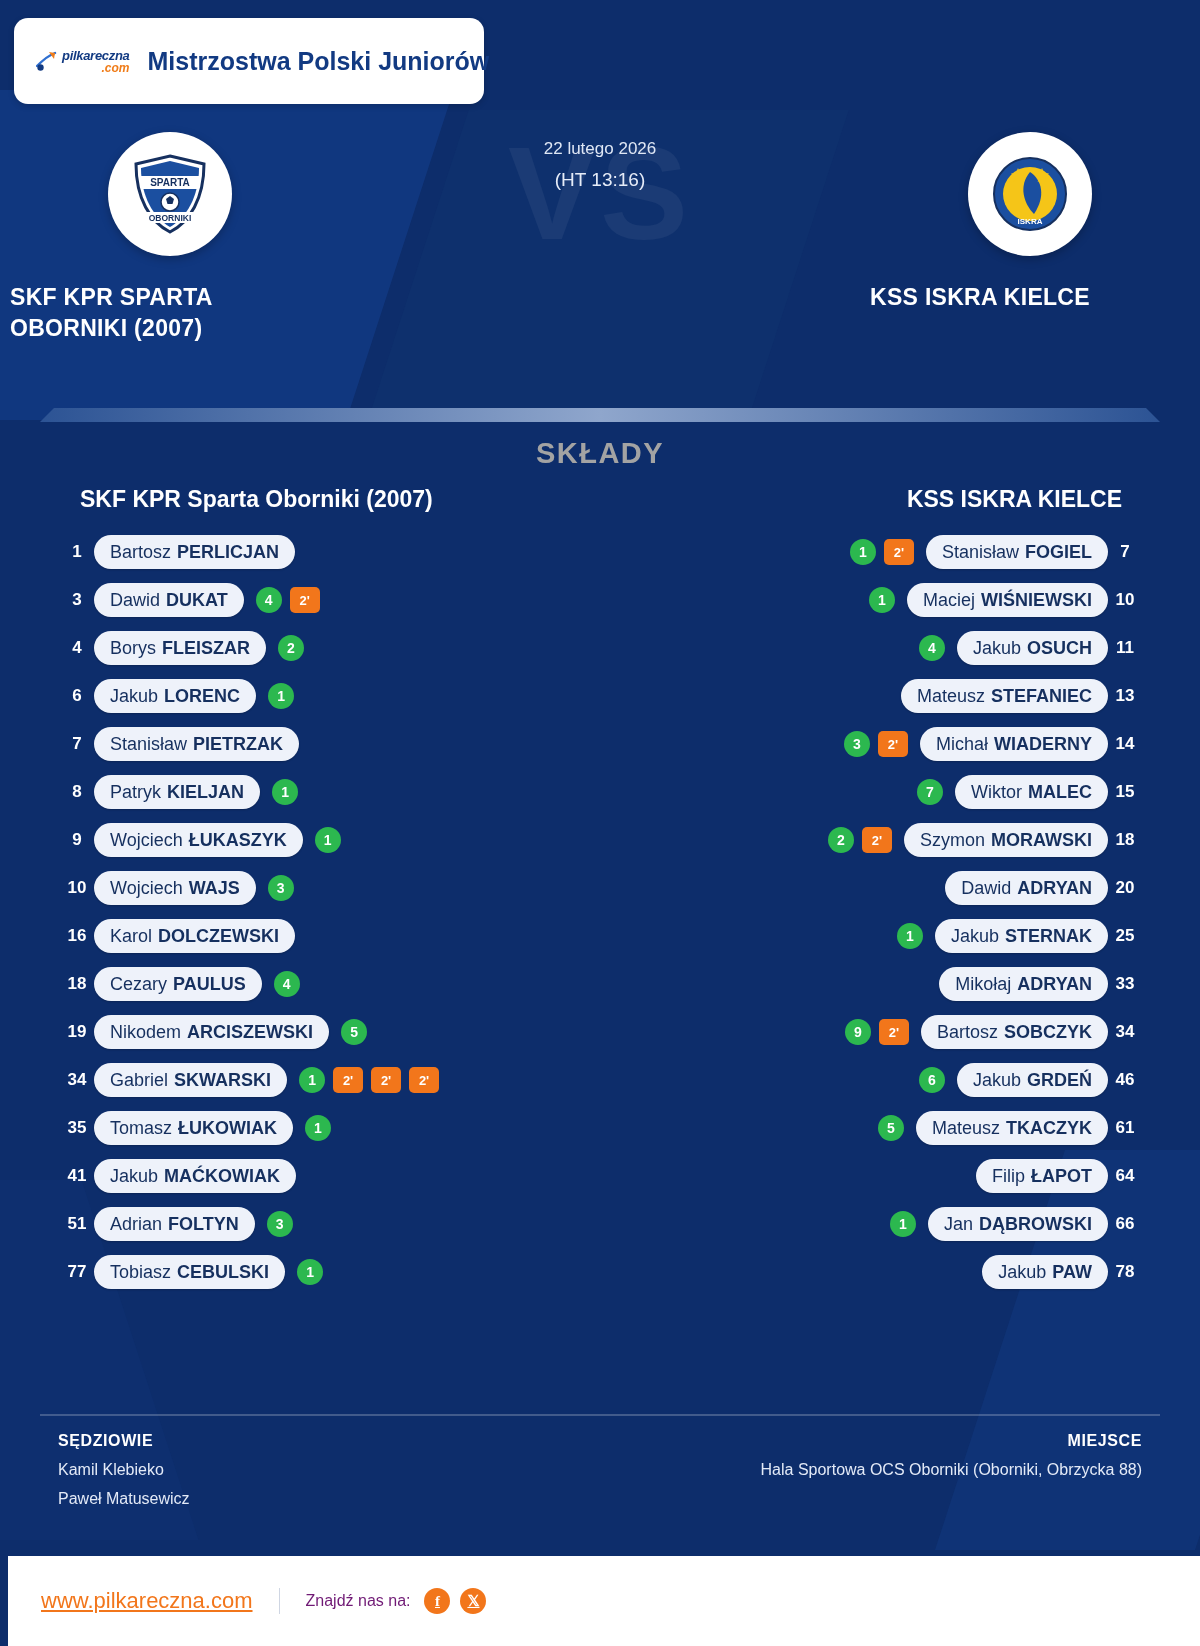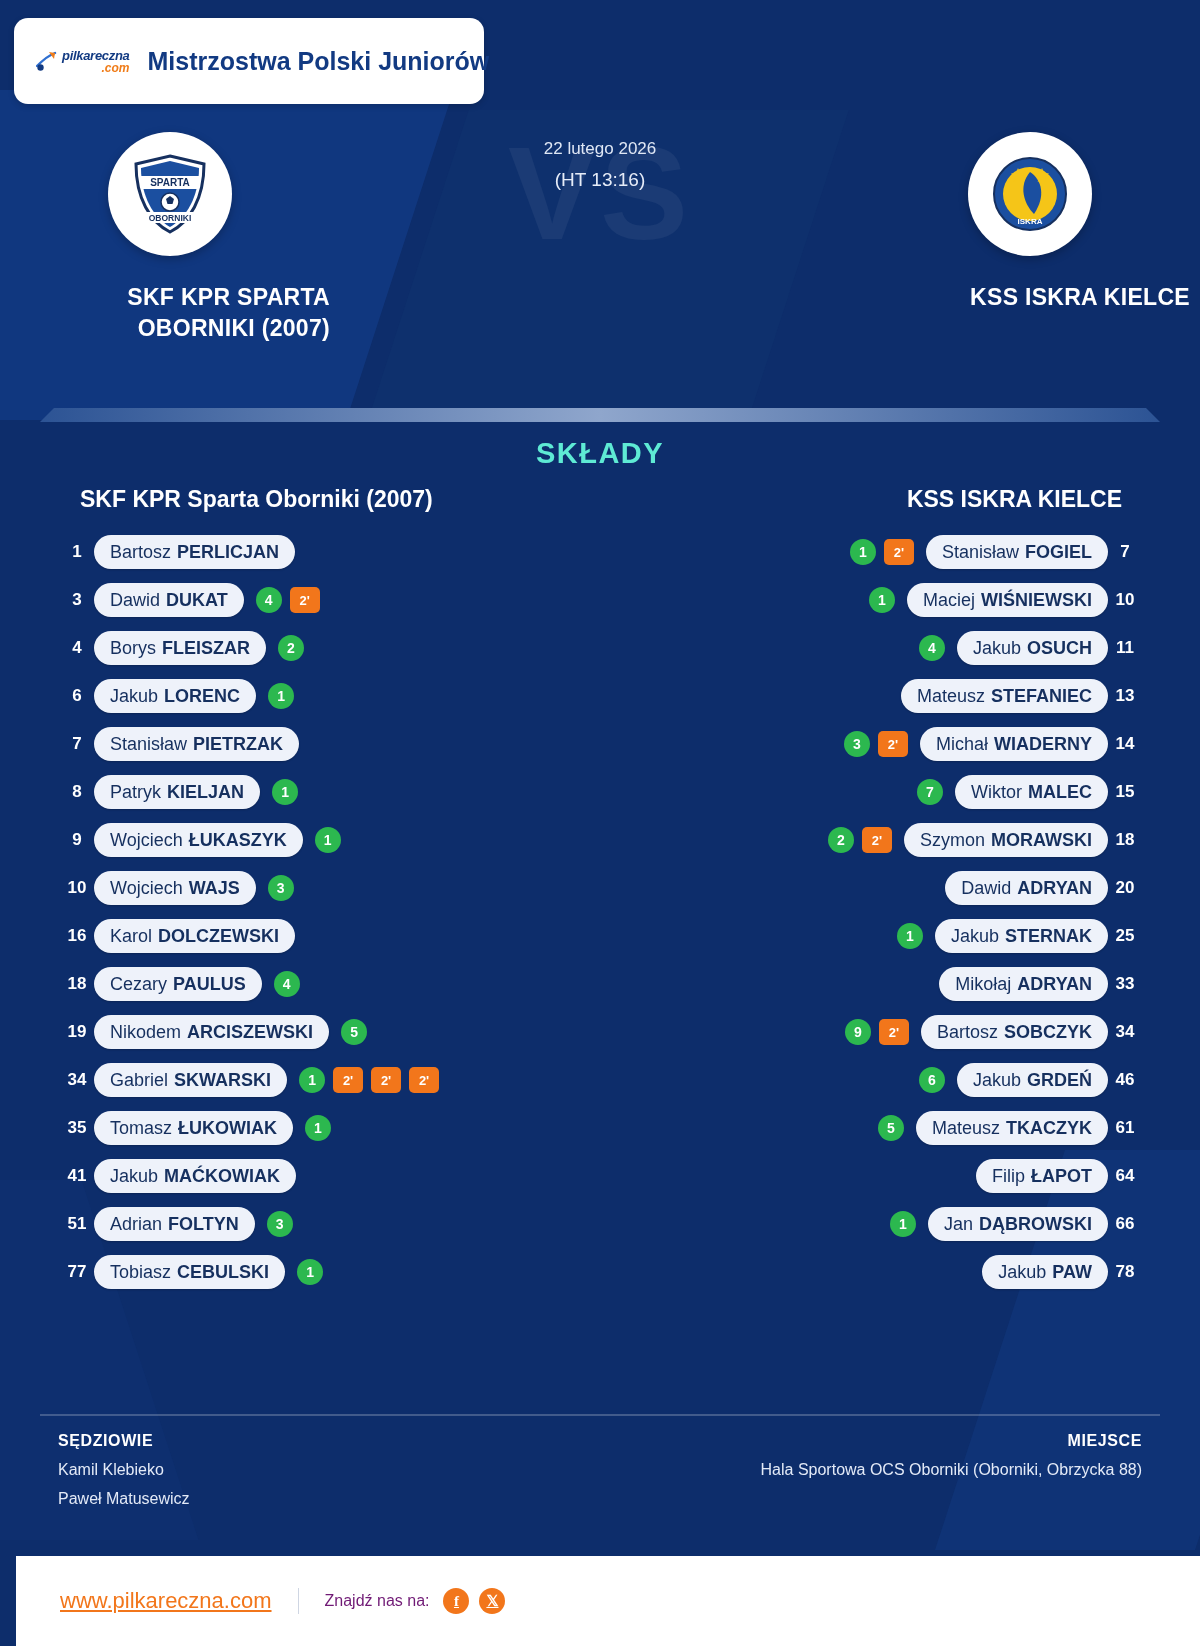--- a/index.html
+++ b/index.html
@@ -52,21 +52,21 @@
   .logo-text .l1 { font-size: 13px; font-weight: bold; color: #123a82; letter-spacing: -0.3px; }
   .logo-text .l2 { font-size: 12px; font-weight: bold; color: #f07d1a; text-align: right; }
   .comp-title { font-size: 25px; font-weight: bold; color: #123a82; white-space: nowrap; }
 
   
   .score-area { position: absolute; left: 0; right: 0; top: 126px; height: 270px; }
   .date { text-align: center; font-size: 17px; color: #dfe7f5; margin-top: 13px; }
   .score { text-align: center; font-size: 61px; font-weight: bold; color: #ffffff; letter-spacing: 1px; margin-top: 6px; line-height: 1.05; }
   .ht { text-align: center; font-size: 19px; color: #e6ecf8; margin-top: 10px; }
 
-  .team { position: absolute; top: 132px; width: 320px; text-align: right; }
+  .team { position: absolute; top: 132px; width: 320px; text-align: left; }
   .team.home { left: 10px; }
   .team.away { right: 10px; }
   .crest {
     width: 124px; height: 124px; border-radius: 50%;
     background: #ffffff; margin: 0 auto;
     display: flex; align-items: center; justify-content: center;
     box-shadow: 0 3px 10px rgba(0,0,0,.25);
   }
   .team-name {
     margin-top: 26px; font-size: 23px; font-weight: bold; color: #ffffff;
@@ -80,21 +80,21 @@
 
   
   .div-bar {
     position: absolute; left: 40px; right: 40px; top: 408px; height: 14px;
     background: linear-gradient(90deg,#2c5394 0%, #8fa6cc 50%, #2c5394 100%);
     clip-path: polygon(14px 0, calc(100% - 14px) 0, 100% 100%, 0 100%);
   }
 
   .section-title {
     position: absolute; left: 0; right: 0; top: 437px;
-    text-align: center; font-size: 29px; font-weight: bold; color: #5eead4; letter-spacing: 1.5px;
+    text-align: center; font-size: 29px; font-weight: bold; color: #a3a3a3; letter-spacing: 1.5px;
   }
 
   
   .lineups { position: absolute; left: 0; right: 0; top: 486px; }
   .col-head { font-size: 23px; font-weight: bold; color: #ffffff; }
   .col-head.home { position: absolute; left: 80px; top: 0; }
   .col-head.away { position: absolute; right: 78px; top: 0; }
 
   .rows { position: absolute; top: 42px; width: 100%; }
   .row {
@@ -132,22 +132,22 @@
   .foot-div { position: absolute; left: 40px; right: 40px; top: 1414px; height: 2px; background: rgba(255,255,255,.22); }
   .ref-block { position: absolute; left: 58px; top: 1432px; }
   .ref-title { font-size: 16px; font-weight: bold; color: #ffffff; letter-spacing: .6px; }
   .ref-name { font-size: 16px; color: #e3eaf7; margin-top: 11px; }
   .venue-block { position: absolute; right: 58px; top: 1432px; text-align: right; }
   .venue-title { font-size: 16px; font-weight: bold; color: #ffffff; letter-spacing: .6px; }
   .venue-name { font-size: 16px; color: #e3eaf7; margin-top: 11px; }
 
   
   .bottom-bar {
-    position: absolute; left: 16px; right: 0; bottom: 0; height: 90px; background: #ffffff;
-    display: flex; align-items: center; padding-left: 44px; text-align: center;
+    position: absolute; left: 8px; right: 0; bottom: 0; height: 90px; background: #ffffff;
+    display: flex; align-items: center; padding-left: 33px; text-align: center;
   }
   .site { font-size: 22px; color: #f2761b; font-weight: normal; }
   .sep { width: 1px; height: 26px; background: #cfd6e3; margin: 0 26px; }
   .findus { font-size: 16px; color: #701a75; margin-right: 14px; }
   .soc { width: 26px; height: 26px; border-radius: 50%; background: #f2761b; color: #fff;
     display: inline-flex; align-items: center; justify-content: center; font-size: 15px; font-weight: bold;
     margin-right: 10px; font-family: "Liberation Serif", serif; }
 </style>
 </head>
 <body>

